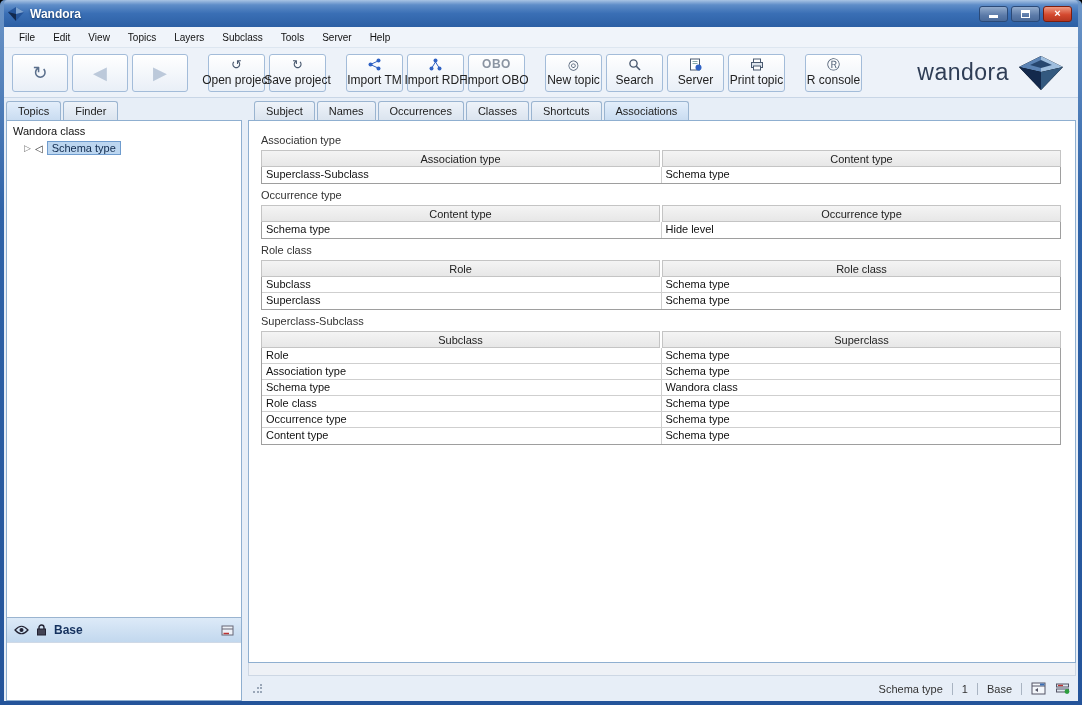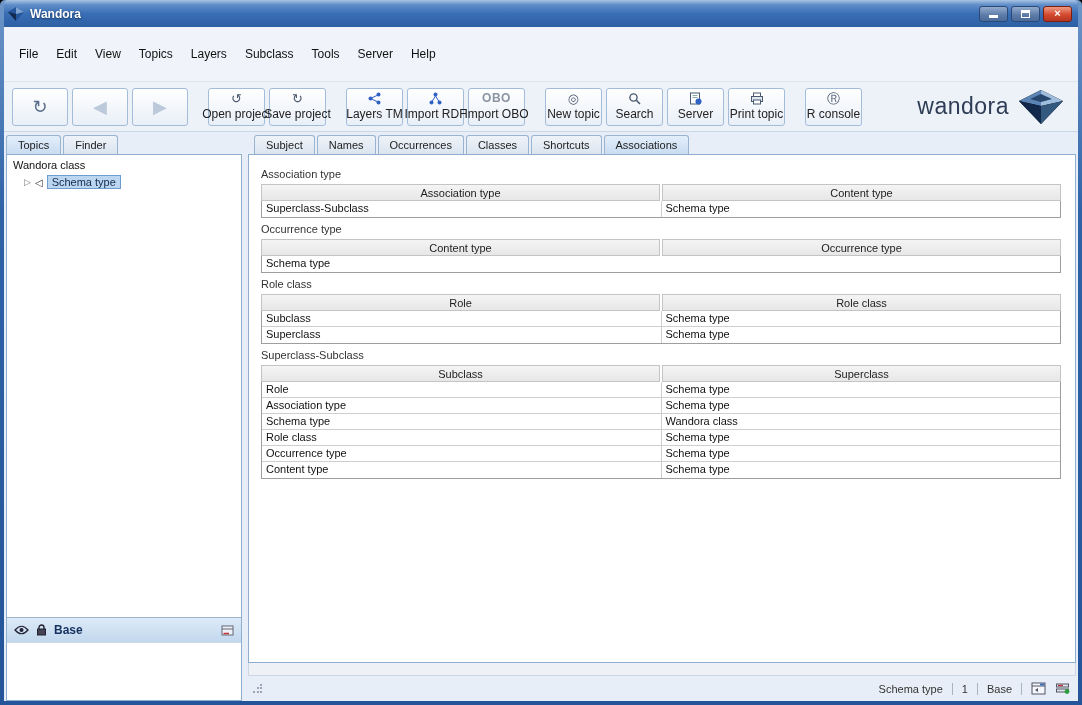--- a/index.html
+++ b/index.html
@@ -31,21 +31,21 @@
   }
   .winbtn.close { background:linear-gradient(#ef9a83,#d4492f 55%, #b53620); border-color:#7c1d0e; font-weight:bold; }
   .glyph-min { width:9px; height:3px; background:#fff; margin-top:6px; }
   .glyph-max { width:9px; height:8px; border:1px solid #fff; border-top-width:3px; }
 
   
   .menubar {
     flex:0 0 21px; background:#f0f4fa; border-bottom:1px solid #dde6f0;
     display:flex; align-items:center; padding-left:6px;
   }
-  .menu-item { font-size:12px; color:#111; padding:20px 9px; }
+  .menu-item { font-size:10px; color:#111; padding:3px 9px; }
 
   
   .toolbar {
     flex:0 0 50px; background:#edf2f9; border-bottom:1px solid #c9d6e6;
     display:flex; align-items:center; padding:4px 8px; gap:4px;
   }
   .navbtn {
     width:56px; height:38px; border:1px solid #a3bcd9; border-radius:3px;
     background:linear-gradient(#ffffff,#e9eff7);
     display:flex; align-items:center; justify-content:center;
@@ -208,21 +208,21 @@
     <div class="tbtn">
       <span class="ticon blue">
         <svg width="13" height="13" viewBox="0 0 13 13">
             <circle cx="2.5" cy="6.5" r="2" fill="#2f62c4"></circle>
             <circle cx="10.5" cy="2.5" r="2" fill="#2f62c4"></circle>
             <circle cx="10.5" cy="10.5" r="2" fill="#2f62c4"></circle>
             <line x1="3.5" y1="6" x2="10" y2="3" stroke="#2f62c4" stroke-width="1"></line>
             <line x1="3.5" y1="7" x2="10" y2="10" stroke="#2f62c4" stroke-width="1"></line>
           </svg>
       </span>
-      <span class="tlabel">Layers TM</span>
+      <span class="tlabel">Import TM</span>
     </div>
     <div class="tbtn">
       <span class="ticon blue">
         <svg width="13" height="13" viewBox="0 0 13 13">
             <circle cx="6.5" cy="2.5" r="2" fill="#2f62c4"></circle>
             <circle cx="2.5" cy="10.5" r="2" fill="#2f62c4"></circle>
             <circle cx="10.5" cy="10.5" r="2" fill="#2f62c4"></circle>
             <line x1="6.5" y1="4" x2="3" y2="9.5" stroke="#2f62c4" stroke-width="1"></line>
             <line x1="6.5" y1="4" x2="10" y2="9.5" stroke="#2f62c4" stroke-width="1"></line>
           </svg>
@@ -363,20 +363,21 @@
 
         <div class="section">
           <div class="section-title">Occurrence type</div>
           <div class="tbl-header">
             <div class="hcell">Content type</div>
             <div class="hcell">Occurrence type</div>
           </div>
           <div class="tbl-body">
             <div class="tbl-row">
               <div class="tcell">Schema type</div>
+              <div class="tcell">Hide level</div>
             </div>
           </div>
         </div>
 
         <div class="section">
           <div class="section-title">Role class</div>
           <div class="tbl-header">
             <div class="hcell">Role</div>
             <div class="hcell">Role class</div>
           </div>

